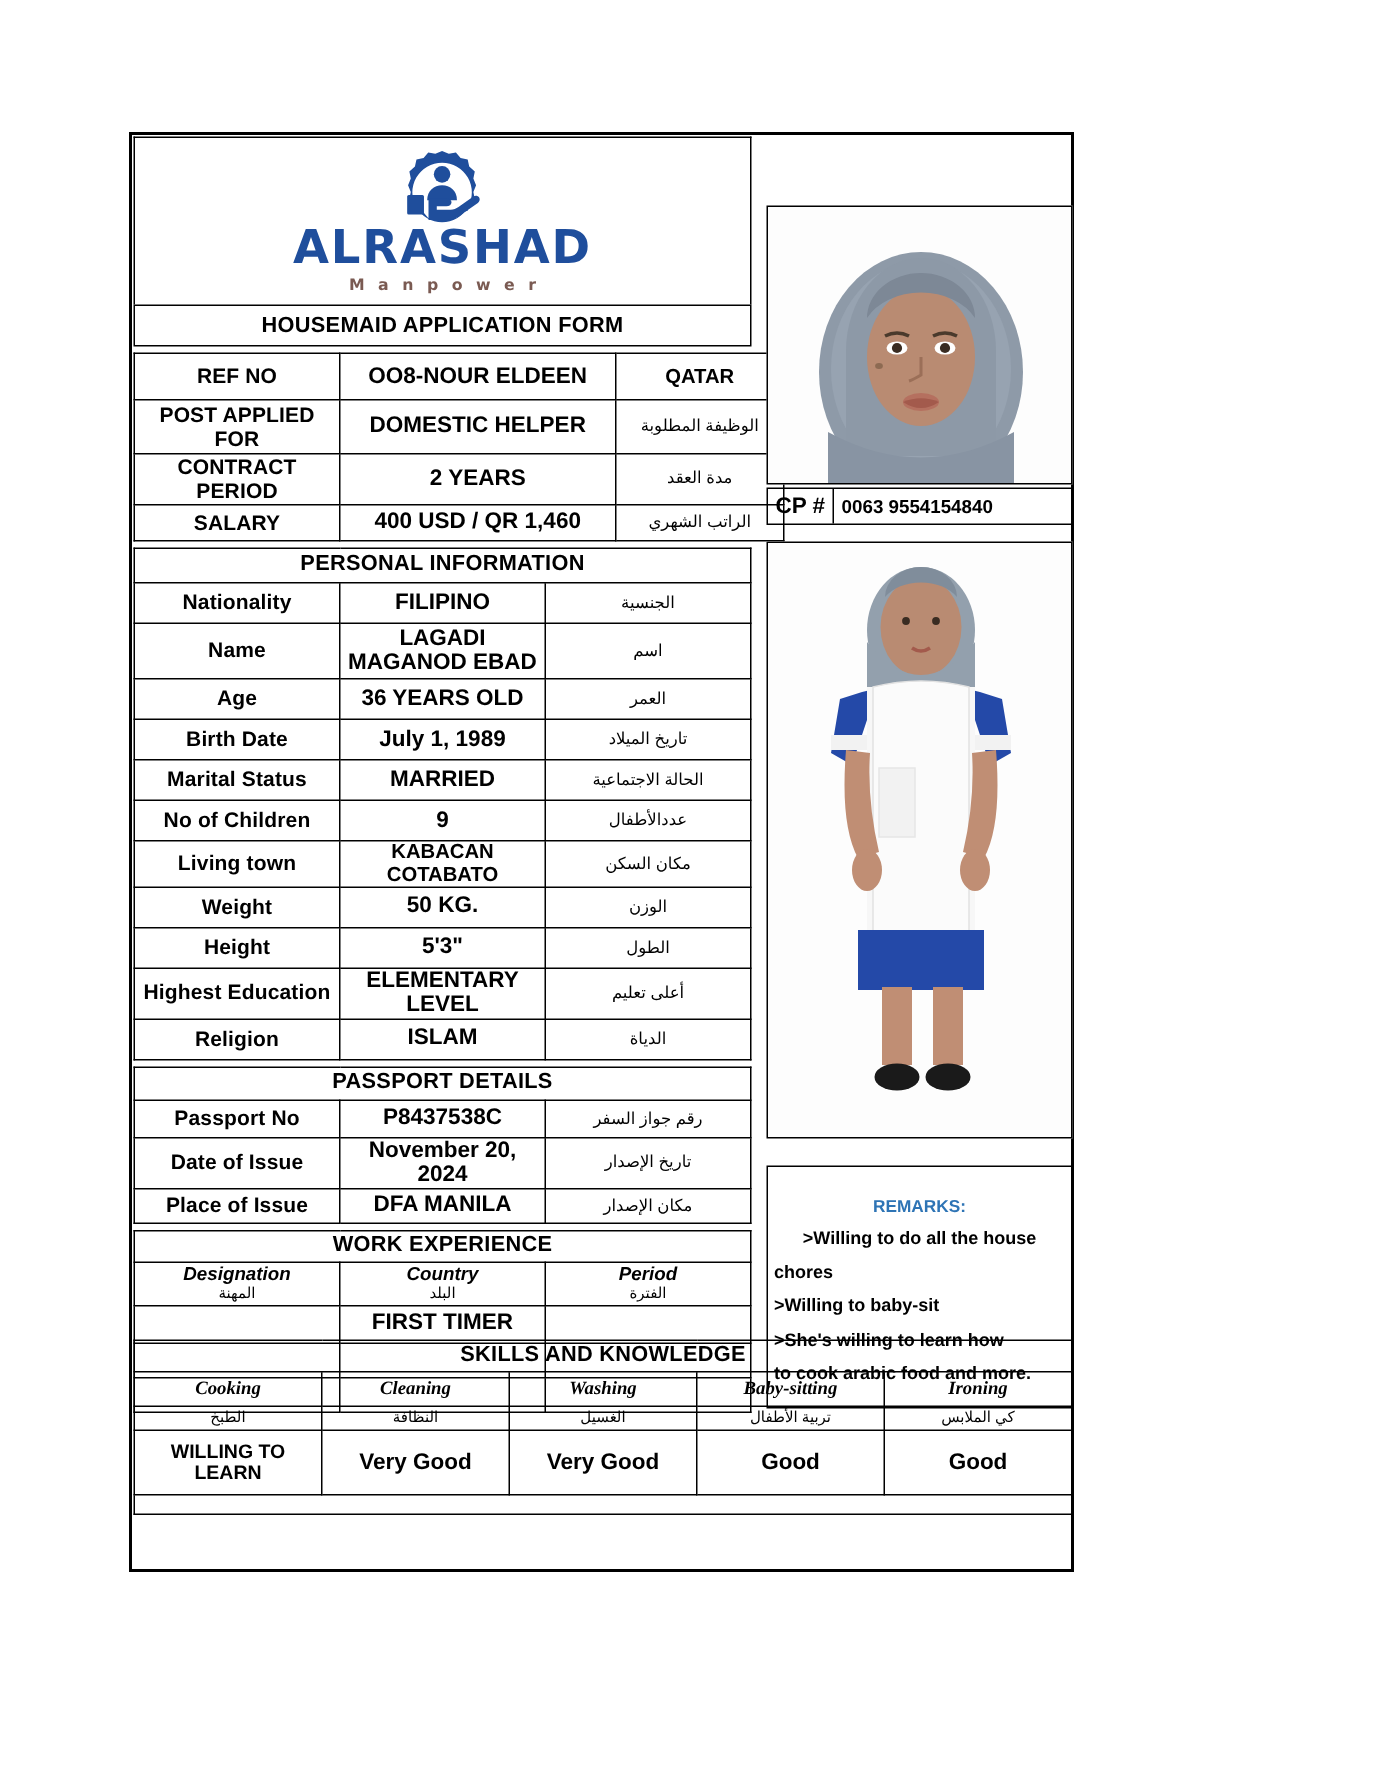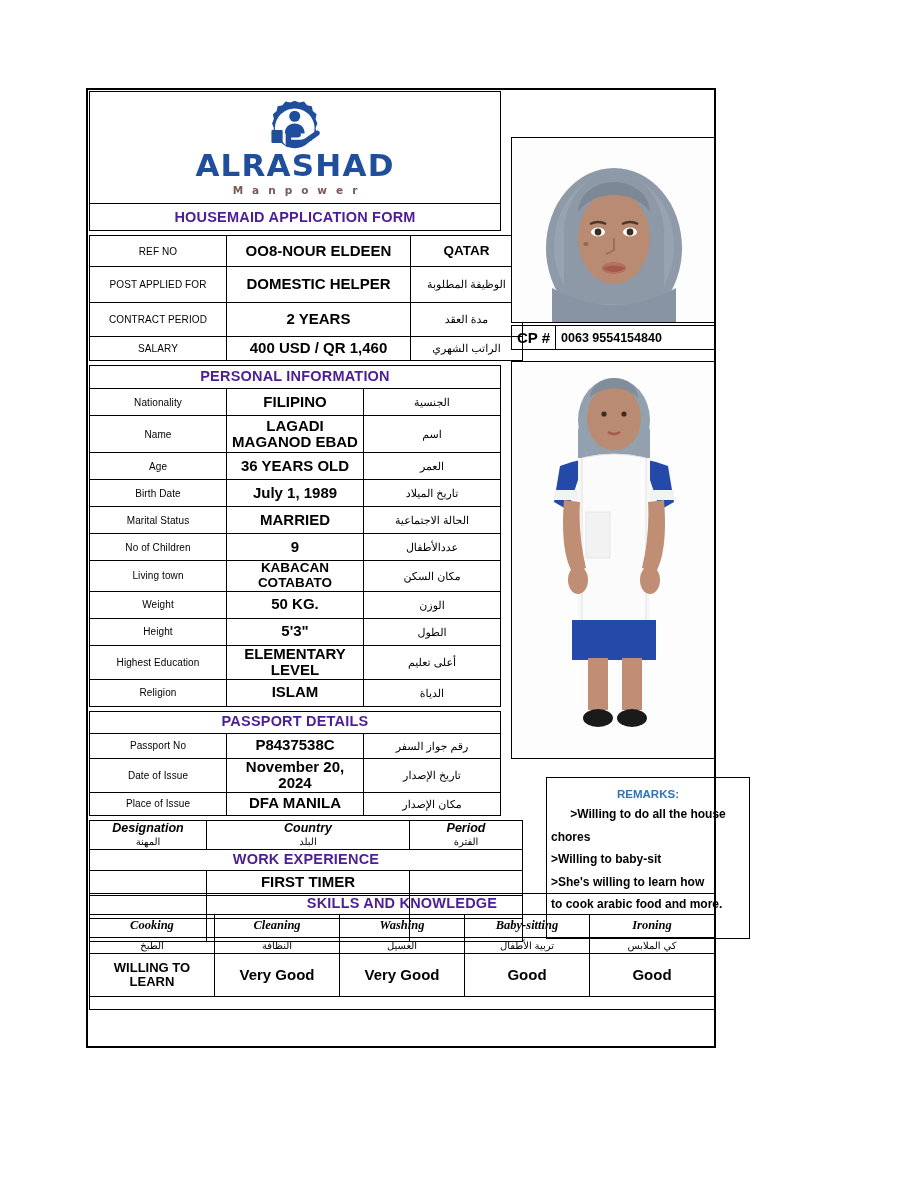--- a/index.html
+++ b/index.html
@@ -42,36 +42,36 @@
     width: 100%;
   }
   .tbl td {
     border: 1.3px solid #000;
     padding: 0 3px;
     vertical-align: middle;
     text-align: center;
     line-height: 1.1;
   }
   .lbl {
-    font-size: 10px;
-    font-weight: 400;
+    font-size: 14px;
+    font-weight: 700;
     letter-spacing: .1px;
   }
   .val {
     font-size: 15px;
     font-weight: bold;
   }
   .val-sm { font-size: 13.5px; font-weight: bold; }
   .ar {
     font-size: 11px;
     font-weight: 400;
     direction: rtl;
   }
   .section-head {
-    color: #4c1d95;
+    color: #000000;
     font-weight: bold;
     font-size: 14.5px;
     letter-spacing: .2px;
     text-align: center;
   }
   .bottomlbl { vertical-align: bottom; padding-bottom: 3px; }
 
   
   .left-col {
     position: absolute;
@@ -150,22 +150,21 @@
     display: flex; align-items: center;
   }
   .cp-value { font-size: 12.5px; font-weight: bold; padding-left: 5px; }
 
   .remarks-box {
     position: absolute;
     left: 511px; top: 777px;
     width: 204px; height: 162px;
     border: 1.8px solid #000;
     box-sizing: border-box;
-    padding: 10px 4px 2px 4px;
-    margin-left: 35px;
+    padding: 21px 4px 2px 4px;
   }
   .remarks-title {
     color: #2E74B5;
     font-weight: bold;
     font-size: 11.5px;
     text-align: center;
     margin-bottom: 8px;
   }
   .remark-line {
     font-size: 12px;
@@ -340,35 +339,35 @@
         <td class="ar">مكان الإصدار</td>
       </tr>
     </tbody>
       </table>
 
     <div class="gap"></div>
 
     <table class="tbl">
       <tbody>
           <tr>
+        <td colspan="3" class="section-head" style="height:20px">WORK EXPERIENCE</td>
+      </tr>
+      <tr>
         <td style="width:110px;height:28px">
           <div class="sk-en">Designation</div>
           <div class="sk-ar">المهنة</div>
         </td>
         <td style="width:196px">
           <div class="sk-en">Country</div>
           <div class="sk-ar">البلد</div>
         </td>
         <td style="width:106px">
           <div class="sk-en">Period</div>
           <div class="sk-ar">الفترة</div>
         </td>
-      </tr>
-      <tr>
-        <td colspan="3" class="section-head" style="height:20px">WORK EXPERIENCE</td>
       </tr>
       <tr>
         <td style="height:24px"></td>
         <td class="val">FIRST TIMER</td>
         <td></td>
       </tr>
       <tr>
         <td style="height:22px"></td>
         <td></td>
         <td></td>

